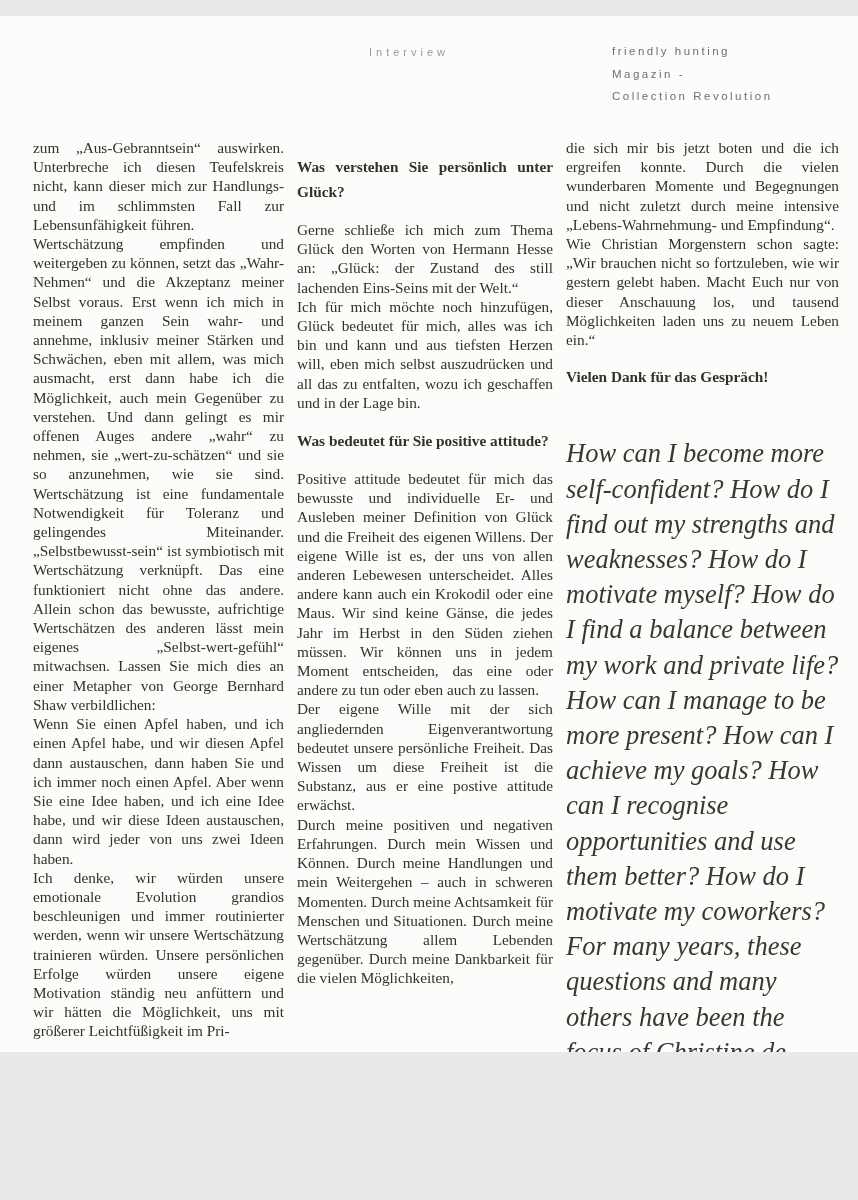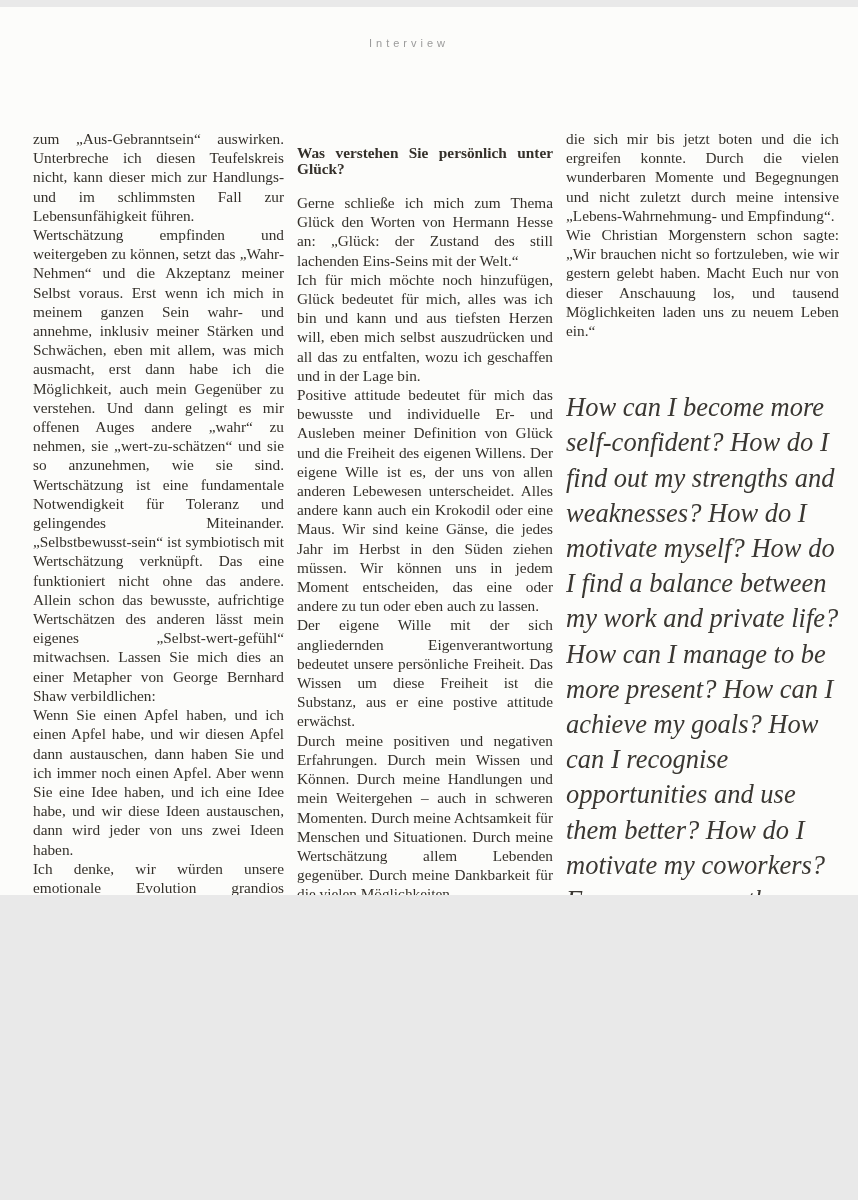--- a/index.html
+++ b/index.html
@@ -1,21 +1,21 @@
 <!DOCTYPE html>
 <html lang="de"><head>
 <meta charset="utf-8">
 <style>
   * { margin: 0; padding: 0; box-sizing: border-box; }
   html, body { background: #e9e9e9; }
   .page {
     position: relative;
     width: 858px;
-    height: 888px;
-    margin: 7px auto;
+    height: 1036px;
+    margin: 16px auto;
     background: #fcfcfa;
     color: #34302a;
     font-family: "Liberation Serif", serif;
     overflow: hidden;
   }
   .hdr-label {
     position: absolute; left: 369px; top: 30px;
     font-family: "Liberation Sans", sans-serif;
     font-size: 11px; letter-spacing: 4px; color: #9a9a9a;
   }
@@ -32,21 +32,21 @@
   }
   .col { overflow: hidden; }
   .col-1 { width: 251px; }
   .col-2 { width: 256px; }
   .col-3 { width: 273px; }
   p.body {
     font-size: 15.3px; line-height: 19.2px;
     text-align: justify; white-space: pre-line;
   }
   p.question {
-    font-size: 15.3px; line-height: 16px;
+    font-size: 15.3px; line-height: 25px;
     font-weight: bold; text-align: justify;
     margin: 16px 0;
   }
   p.thanks {
     font-size: 15.3px; line-height: 19.2px;
     font-weight: bold; margin-top: 18px;
   }
   p.pull-quote {
     font-style: italic;
     font-size: 26.5px; line-height: 35.2px;
@@ -60,42 +60,49 @@
     font-size: 11px; letter-spacing: 4px; color: #7d7d7d;
   }
 </style>
 </head>
 <body>
 
 <div class="page">
 
   <div class="hdr-label">Interview</div>
 
+  <div class="hdr-mag">
+    <div>friendly hunting</div>
+    <div>Magazin -</div>
+    <div>Collection Revolution</div>
+  </div>
 
   <div class="cols">
 
     <section class="col col-1">
       <p class="body">zum „Aus-Gebranntsein“ auswirken. Unterbreche ich diesen Teufelskreis nicht, kann dieser mich zur Handlungs- und im schlimmsten Fall zur Lebensunfähigkeit führen.</p>
       <p class="body">Wertschätzung empfinden und weitergeben zu können, setzt das „Wahr-Nehmen“ und die Akzeptanz meiner Selbst voraus. Erst wenn ich mich in meinem ganzen Sein wahr- und annehme, inklusiv meiner Stärken und Schwächen, eben mit allem, was mich ausmacht, erst dann habe ich die Möglichkeit, auch mein Gegenüber zu verstehen. Und dann gelingt es mir offenen Auges andere „wahr“ zu nehmen, sie „wert-zu-schätzen“ und sie so anzunehmen, wie sie sind. Wertschätzung ist eine fundamentale Notwendigkeit für Toleranz und gelingendes Miteinander. „Selbstbewusst-sein“ ist symbiotisch mit Wertschätzung verknüpft. Das eine funktioniert nicht ohne das andere. Allein schon das bewusste, aufrichtige Wertschätzen des anderen lässt mein eigenes „Selbst-wert-gefühl“ mitwachsen. Lassen Sie mich dies an einer Metapher von George Bernhard Shaw verbildlichen:
 Wenn Sie einen Apfel haben, und ich einen Apfel habe, und wir diesen Apfel dann austauschen, dann haben Sie und ich immer noch einen Apfel. Aber wenn Sie eine Idee haben, und ich eine Idee habe, und wir diese Ideen austauschen, dann wird jeder von uns zwei Ideen haben.
 Ich denke, wir würden unsere emotionale Evolution grandios beschleunigen und immer routinierter werden, wenn wir unsere Wertschätzung trainieren würden. Unsere persönlichen Erfolge würden unsere eigene Motivation ständig neu anfüttern und wir hätten die Möglichkeit, uns mit größerer Leichtfüßigkeit im Pri-</p>
     </section>
 
     <section class="col col-2">
       <p class="question">Was verstehen Sie persönlich unter Glück?</p>
       <p class="body">Gerne schließe ich mich zum Thema Glück den Worten von Hermann Hesse an: „Glück: der Zustand des still lachenden Eins-Seins mit der Welt.“
 Ich für mich möchte noch hinzufügen, Glück bedeutet für mich, alles was ich bin und kann und aus tiefsten Herzen will, eben mich selbst auszudrücken und all das zu entfalten, wozu ich geschaffen und in der Lage bin.</p>
+      <p class="question">Was bedeutet für Sie positive attitude?</p>
       <p class="body">Positive attitude bedeutet für mich das bewusste und individuelle Er- und Ausleben meiner Definition von Glück und die Freiheit des eigenen Willens. Der eigene Wille ist es, der uns von allen anderen Lebewesen unterscheidet. Alles andere kann auch ein Krokodil oder eine Maus. Wir sind keine Gänse, die jedes Jahr im Herbst in den Süden ziehen müssen. Wir können uns in jedem Moment entscheiden, das eine oder andere zu tun oder eben auch zu lassen.
 Der eigene Wille mit der sich angliedernden Eigenverantwortung bedeutet unsere persönliche Freiheit. Das Wissen um diese Freiheit ist die Substanz, aus er eine postive attitude erwächst.</p>
       <p class="body">Durch meine positiven und negativen Erfahrungen. Durch mein Wissen und Können. Durch meine Handlungen und mein Weitergehen – auch in schweren Momenten. Durch meine Achtsamkeit für Menschen und Situationen. Durch meine Wertschätzung allem Lebenden gegenüber. Durch meine Dankbarkeit für die vielen Möglichkeiten,</p>
     </section>
 
     <section class="col col-3">
       <p class="body">die sich mir bis jetzt boten und die ich ergreifen konnte. Durch die vielen wunderbaren Momente und Begegnungen und nicht zuletzt durch meine intensive „Lebens-Wahrnehmung- und Empfindung“.
 Wie Christian Morgenstern schon sagte: „Wir brauchen nicht so fortzuleben, wie wir gestern gelebt haben. Macht Euch nur von dieser Anschauung los, und tausend Möglichkeiten laden uns zu neuem Leben ein.“</p>
+      <p class="thanks">Vielen Dank für das Gespräch!</p>
       <p class="pull-quote">How can I become more self-confident? How do I find out my strengths and wea­knesses? How do I motivate myself? How do I find a balance between my work and private life? How can I manage to be more present? How can I achieve my goals? How can I recognise opportunities and use them better? How do I motivate my cowor­kers? For many years, these questions and many others have been the focus of Christine de Voigt’s work as a seminar leader and coach. Her clientele are people interested in further developing</p>
     </section>
 
   </div>
 
   <div class="footer">page 43</div>
 
 </div>
 
 </body></html>

